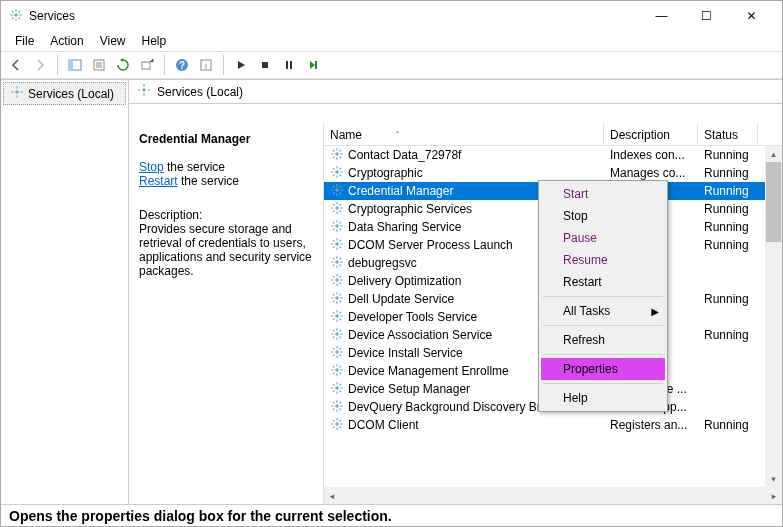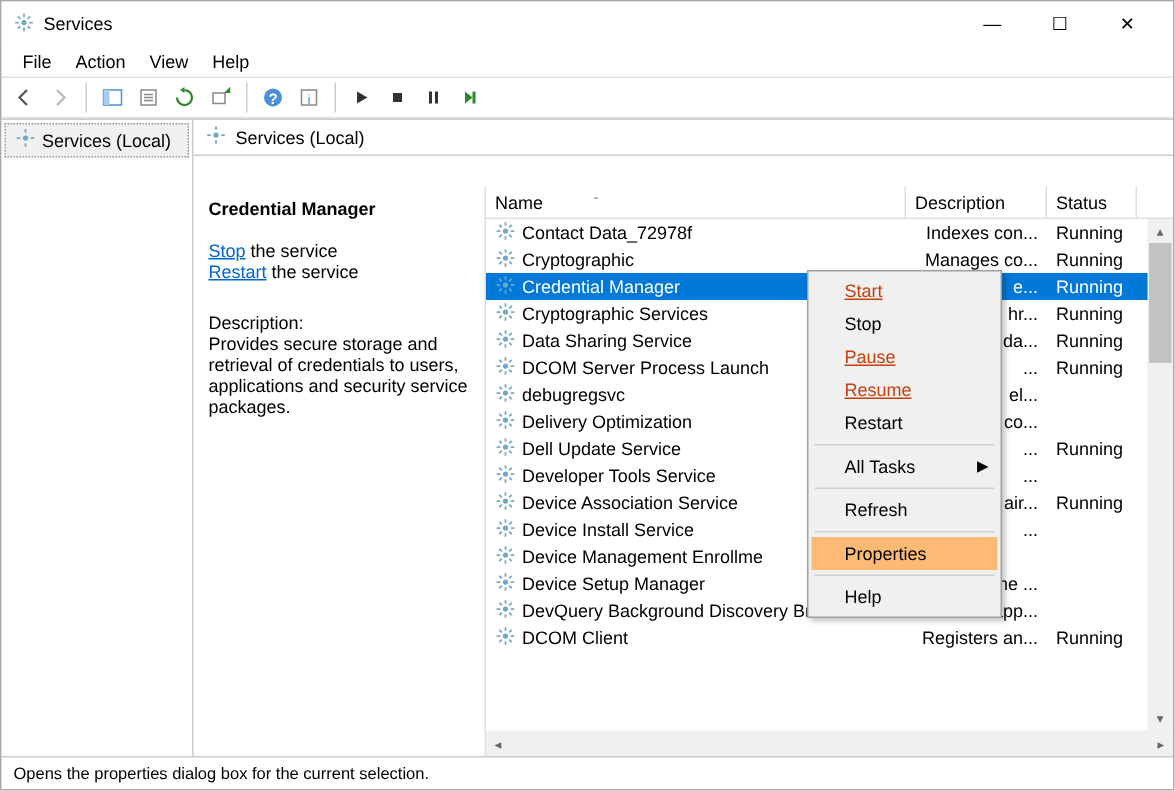--- a/index.html
+++ b/index.html
@@ -132,21 +132,21 @@
     position: relative;
   }
   .row {
     display: flex;
     height: 18px;
     align-items: center;
     white-space: nowrap;
   }
   .row .cell { padding: 0 6px; overflow: hidden; text-overflow: ellipsis; }
   .row .c-name { width: 280px; display: flex; align-items: center; gap: 4px; }
-  .row .c-desc { width: 94px; text-align: right; }
+  .row .c-desc { width: 94px; }
   .row .c-status { width: 60px; }
   .row.selected { background: #0078d7; color: #fff; }
   .scroll-v {
     position: absolute;
     right: 0; top: 22px; bottom: 17px;
     width: 17px;
     background: #f0f0f0;
   }
   .scroll-v .thumb {
     position: absolute; left: 1px; right: 1px;
@@ -181,42 +181,43 @@
     position: relative;
     top: 0px;
   }
   .content-tabs .tab.active { background:#fff; z-index:2; border-top: 1px solid #fff;}
   
   .statusbar {
     height: 22px;
     border-top: 1px solid #ccc;
     display: flex; align-items: center;
     padding: 0 8px;
-    font-size: 11px;
+    font-size: 14px;
+    font-weight: bold;
   }
   
   .ctx-menu {
     position: absolute;
     top: 180px;
     left: 538px;
     width: 130px;
     background: #f0f0f0;
     border: 1px solid #a0a0a0;
     box-shadow: 2px 2px 4px rgba(0,0,0,0.25);
     z-index: 100;
     padding: 2px;
   }
   .ctx-item {
     height: 22px;
     display: flex; align-items: center;
     padding: 0 18px 0 22px;
     position: relative;
   }
-  .ctx-item.disabled { color: #c2410c; text-decoration: underline; }
-  .ctx-item.hl { background: #fdba74; }
+  .ctx-item.disabled { color: #701a75; }
+  .ctx-item.hl { background: #d946ef; }
   .ctx-sep { height: 1px; background: #d0d0d0; margin: 3px 2px; }
   .ctx-item .sub-arrow { position:absolute; right:6px; font-size:10px;}
   
   svg.gear-svg { width: 14px; height: 14px; }
   .sort-arrow { font-size: 9px; color: #666; margin-left: 30px;}
 </style>
 </head>
 <body>
 
 <div class="titlebar">

